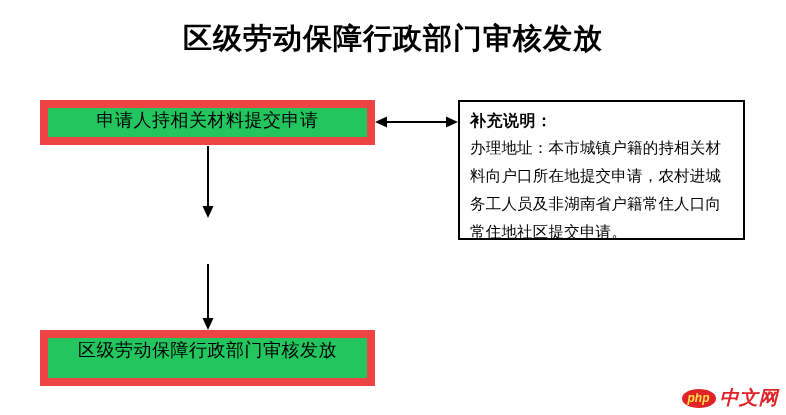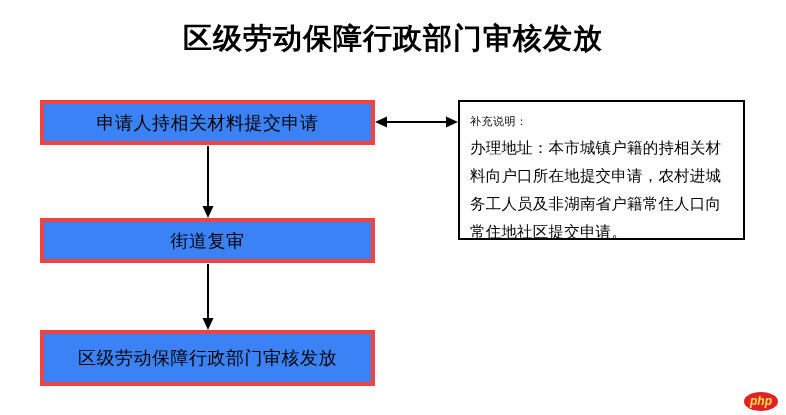--- a/index.html
+++ b/index.html
@@ -24,46 +24,46 @@
     text-align: center;
     font-size: 29px;
     line-height: 36px;
     font-weight: bold;
     letter-spacing: 1px;
   }
   .flow-box {
     position: absolute;
     left: 40px;
     width: 335px;
-    border: 4px solid #ef4444;
-    background: #3b82f6;
+    border: 8px solid #ef4444;
+    background: #22c55e;
     display: flex;
-    align-items: center;
+    align-items: flex-start;
     justify-content: center;
     box-sizing: border-box;
     font-size: 18px;
     letter-spacing: 0.5px;
   }
   .box-step1 { top: 100px; height: 45px; }
   .box-step2 { top: 218px; height: 45px; }
   .box-step3 { top: 330px; height: 56px; }
   .note-box {
     position: absolute;
     left: 458px;
     top: 100px;
     width: 287px;
     height: 140px;
     border: 2px solid #000000;
     background: #ffffff;
     box-sizing: border-box;
     padding: 6px 10px 0 10px;
   }
   .note-heading {
-    font-size: 11px;
-    font-weight: normal;
+    font-size: 16px;
+    font-weight: bold;
     line-height: 26px;
     letter-spacing: 0.5px;
   }
   .note-body {
     font-size: 15.5px;
     line-height: 28px;
     letter-spacing: 0.2px;
   }
   .arrow-layer {
     position: absolute;
@@ -107,23 +107,20 @@
 <body>
 
 <div class="canvas">
 
   <div class="title">区级劳动保障行政部门审核发放</div>
 
   <div class="flow-box box-step1">
     <span>申请人持相关材料提交申请</span>
   </div>
 
-  <div class="flow-box box-step2">
-    <span>街道复审</span>
-  </div>
 
   <div class="flow-box box-step3">
     <span>区级劳动保障行政部门审核发放</span>
   </div>
 
   <div class="note-box">
     <div class="note-heading">补充说明：</div>
     <div class="note-body">办理地址：本市城镇户籍的持相关材料向户口所在地提交申请，农村进城务工人员及非湖南省户籍常住人口向常住地社区提交申请。</div>
   </div>
 
@@ -141,15 +138,16 @@
     </g>
 
     <g>
       <line x1="208" y1="264" x2="208" y2="321" stroke="#000000" stroke-width="2"></line>
       <polygon points="208,330 202.5,318 213.5,318" fill="#000000"></polygon>
     </g>
   </svg>
 
   <div class="logo">
     <span class="logo-badge">php</span>
+    <span class="logo-text">中文网</span>
   </div>
 
 </div>
 
 </body></html>

